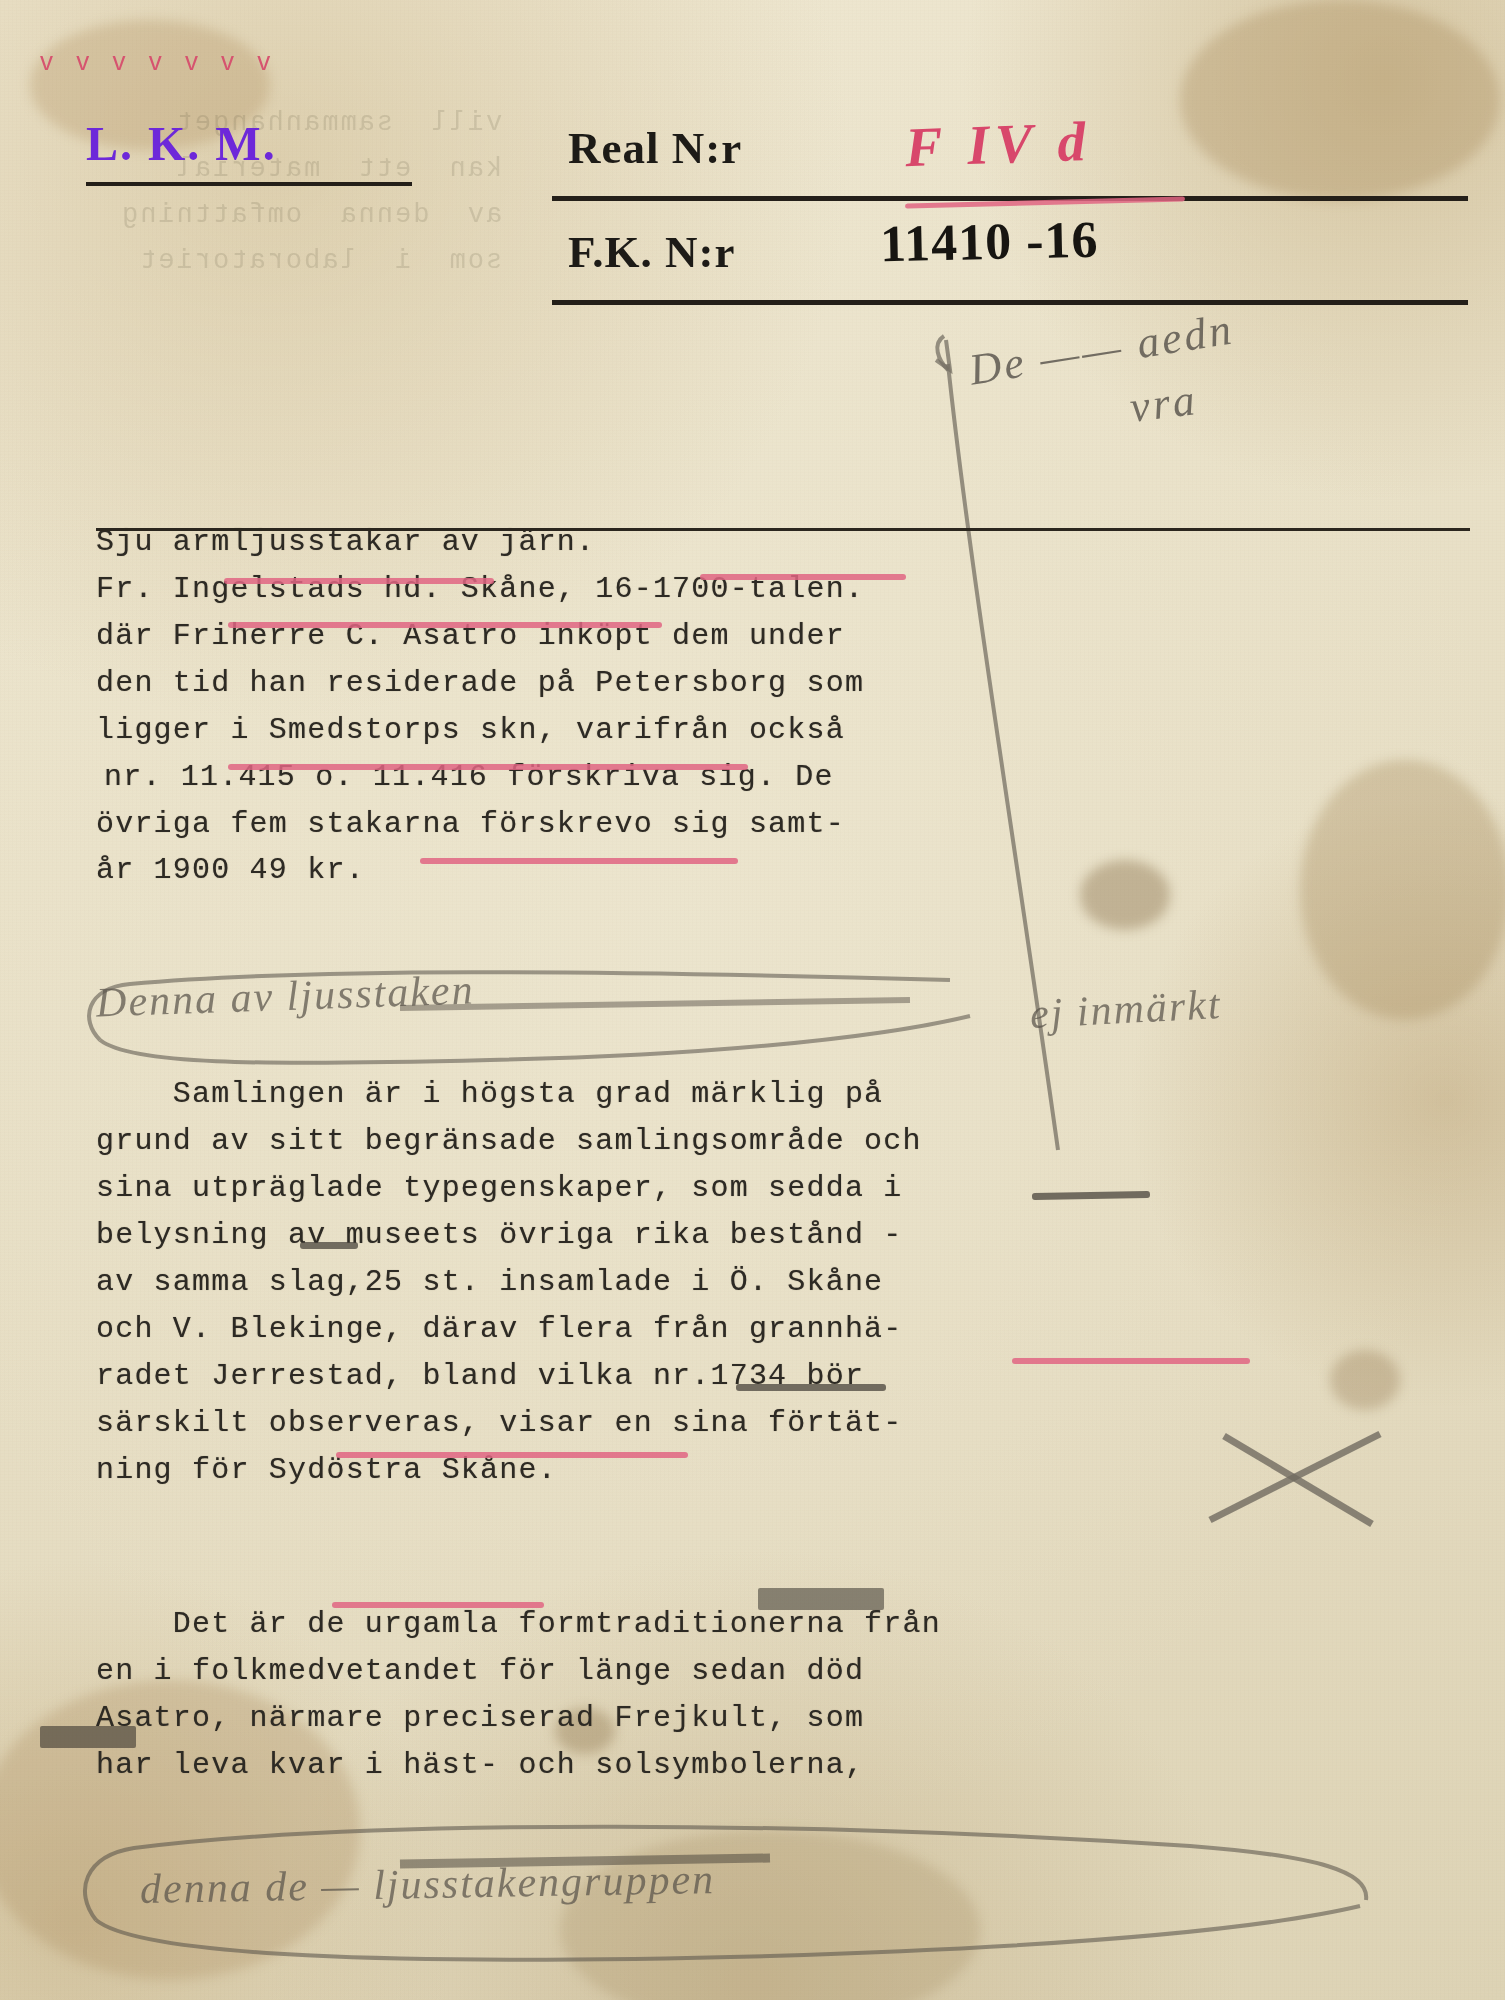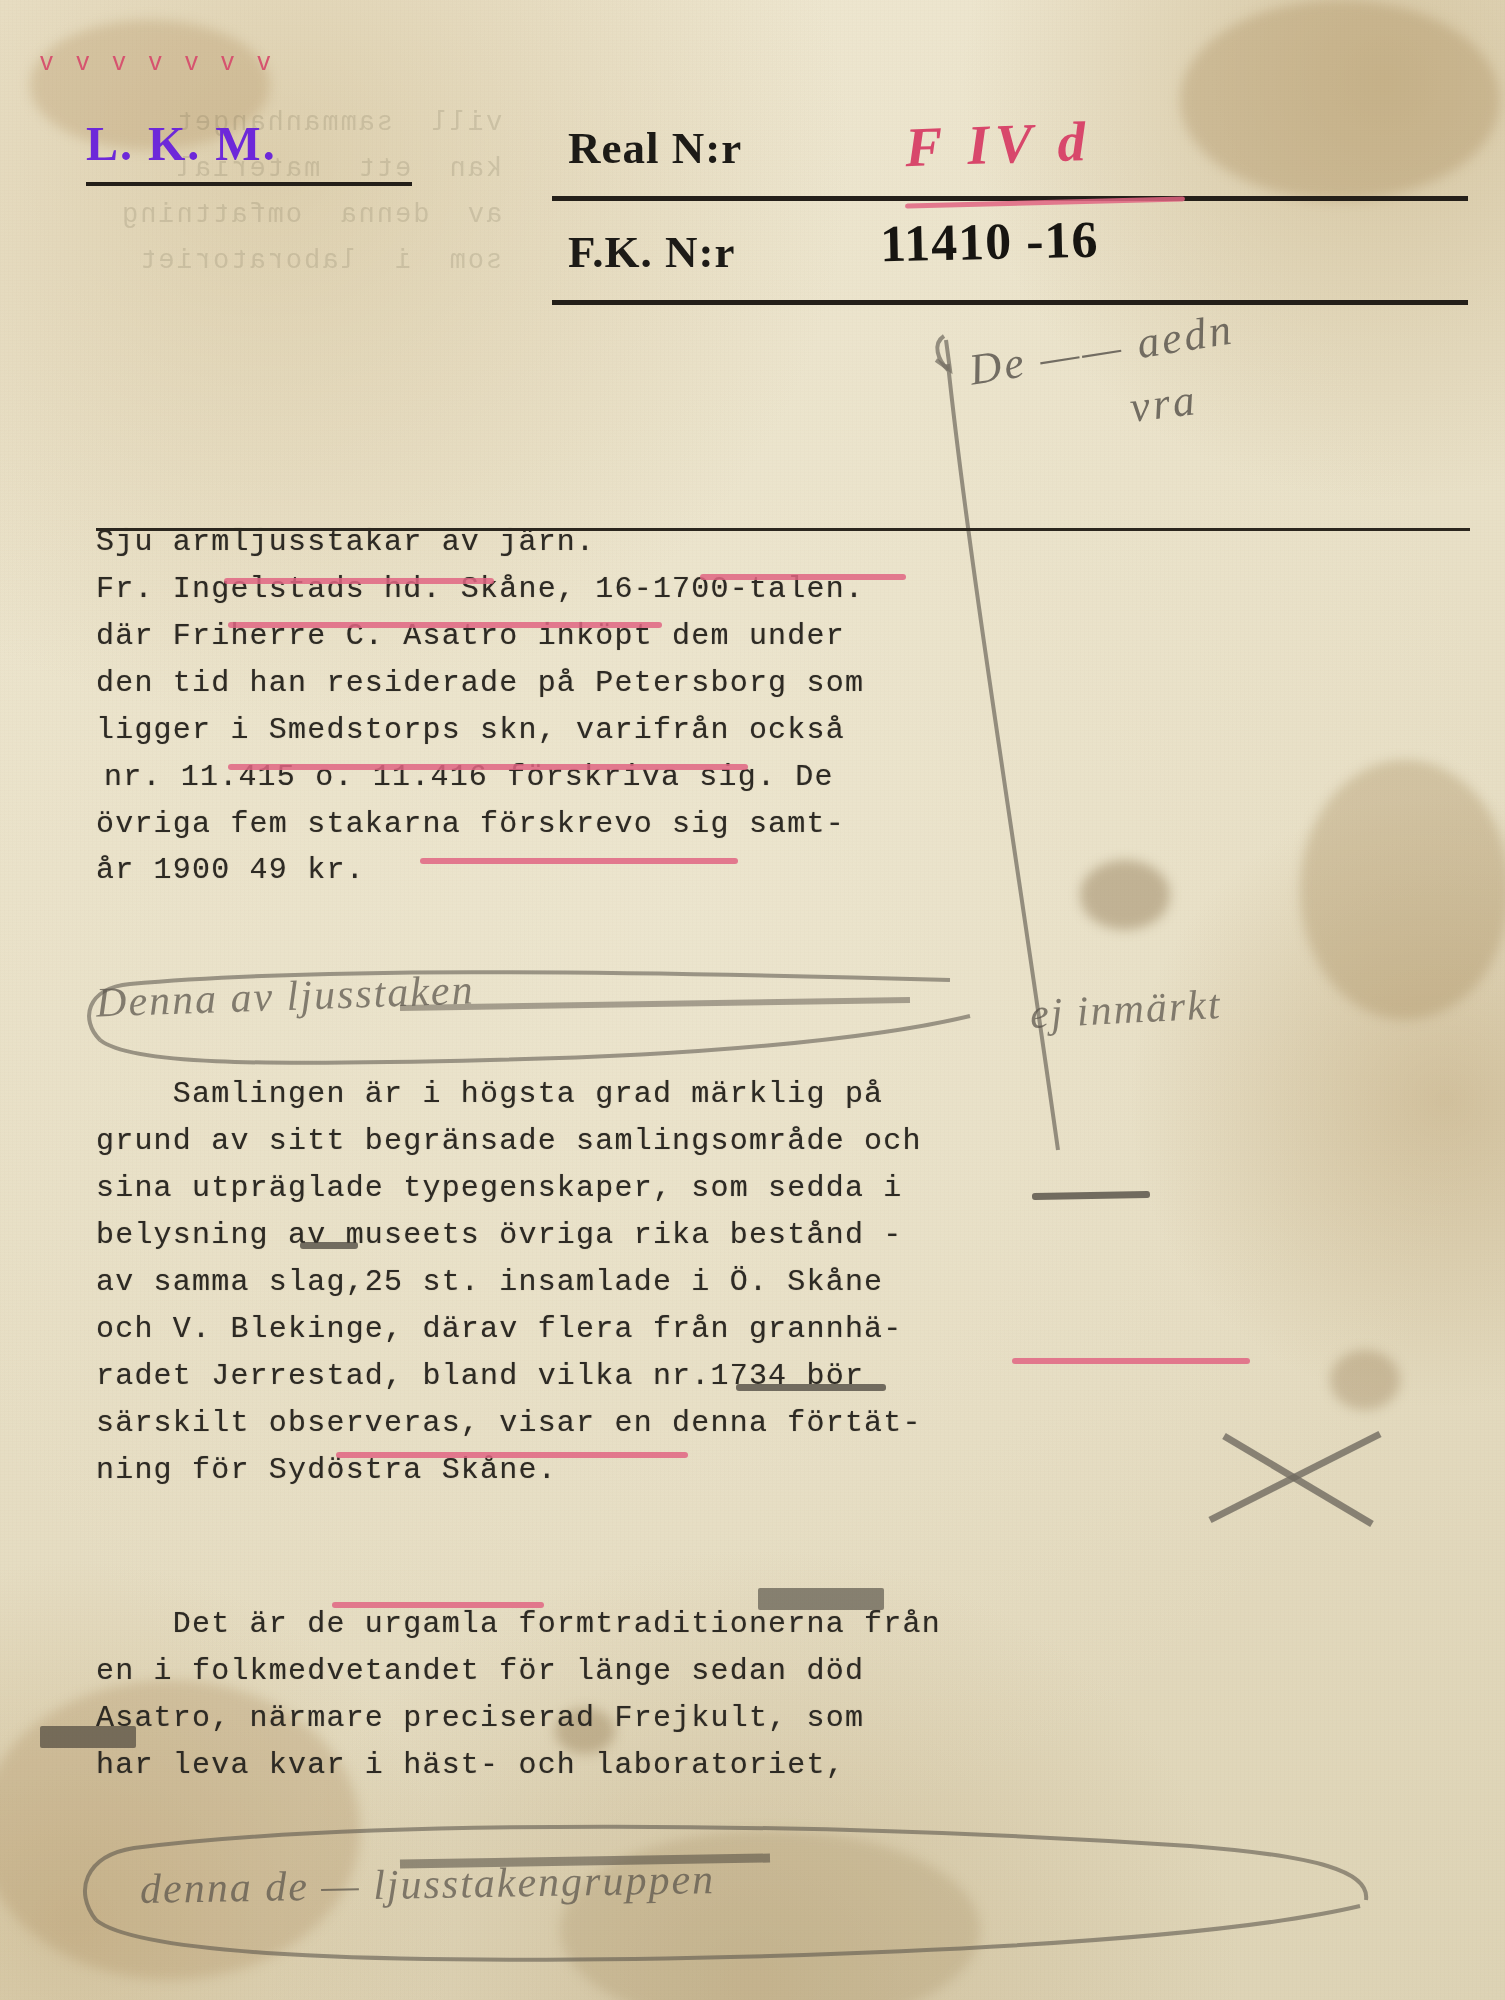--- a/index.html
+++ b/index.html
@@ -269,38 +269,38 @@
     <path d="M330,48 L840,40" stroke="#4a443c" stroke-width="6" fill="none" opacity=".55"></path>
   </svg>
 
   <div class="typed" style="left:96px;top:1040px;">    Samlingen är i högsta grad märklig på</div>
   <div class="typed" style="left:96px;top:1087px;">grund av sitt begränsade samlingsområde och</div>
   <div class="typed" style="left:96px;top:1134px;">sina utpräglade typegenskaper, som sedda i</div>
   <div class="typed" style="left:96px;top:1181px;">belysning av museets övriga rika bestånd -</div>
   <div class="typed" style="left:96px;top:1228px;">av samma slag,25 st. insamlade i Ö. Skåne</div>
   <div class="typed" style="left:96px;top:1275px;">och V. Blekinge, därav flera från grannhä-</div>
   <div class="typed" style="left:96px;top:1322px;">radet Jerrestad, bland vilka nr.1734 bör</div>
-  <div class="typed" style="left:96px;top:1369px;">särskilt observeras, visar en denna förtät-</div>
+  <div class="typed" style="left:96px;top:1369px;">särskilt observeras, visar en sina förtät-</div>
   <div class="typed" style="left:96px;top:1416px;">ning för Sydöstra Skåne.</div>
 
   <div class="strike" style="left:1032px;top:1192px;width:118px;transform:rotate(-1deg);"></div>
   <div class="strike" style="left:300px;top:1242px;width:58px;"></div>
   <div class="strike" style="left:736px;top:1384px;width:150px;"></div>
   <div class="red-underline" style="left:1012px;top:1358px;width:238px;"></div>
   <div class="red-underline" style="left:336px;top:1452px;width:352px;"></div>
 
   <svg class="xmark" style="left:1200px;top:1420px;width:190px;height:120px;">
     <path d="M10,100 L180,14" stroke="#55504a" stroke-width="7" fill="none" opacity=".8"></path>
     <path d="M24,16 L172,104" stroke="#55504a" stroke-width="7" fill="none" opacity=".8"></path>
   </svg>
 
   <div class="typed" style="left:96px;top:1570px;">    Det är de urgamla formtraditionerna från</div>
   <div class="typed" style="left:96px;top:1617px;">en i folkmedvetandet för länge sedan död</div>
   <div class="typed" style="left:96px;top:1664px;">Asatro, närmare preciserad Frejkult, som</div>
-  <div class="typed" style="left:96px;top:1711px;">har leva kvar i häst- och laboratoriet,</div>
+  <div class="typed" style="left:96px;top:1711px;">har leva kvar i häst- och solsymbolerna,</div>
   <div class="red-underline" style="left:332px;top:1602px;width:212px;"></div>
   <div class="strike" style="left:758px;top:1588px;width:126px;height:22px;background:#3b362f;opacity:.55;border-radius:2px;"></div>
   <div class="strike" style="left:40px;top:1726px;width:96px;height:22px;background:#3b362f;opacity:.6;border-radius:2px;"></div>
 
   <div class="pencil pencil-script" style="left:140px;top:1860px;transform:rotate(-1deg);">denna  de  —  ljusstakengruppen</div>
   <svg class="xmark" style="left:70px;top:1800px;width:1340px;height:190px;">
     <path d="M26,120 C4,92 14,56 64,48 C300,18 760,22 1120,46 C1250,56 1300,72 1296,100" stroke="#5a544b" stroke-width="4" fill="none" opacity=".72"></path>
     <path d="M26,120 C70,156 320,166 700,156 C960,148 1180,132 1290,106" stroke="#5a544b" stroke-width="4" fill="none" opacity=".72"></path>
     <path d="M330,64 L700,58" stroke="#3f3a33" stroke-width="9" fill="none" opacity=".6"></path>
   </svg>

